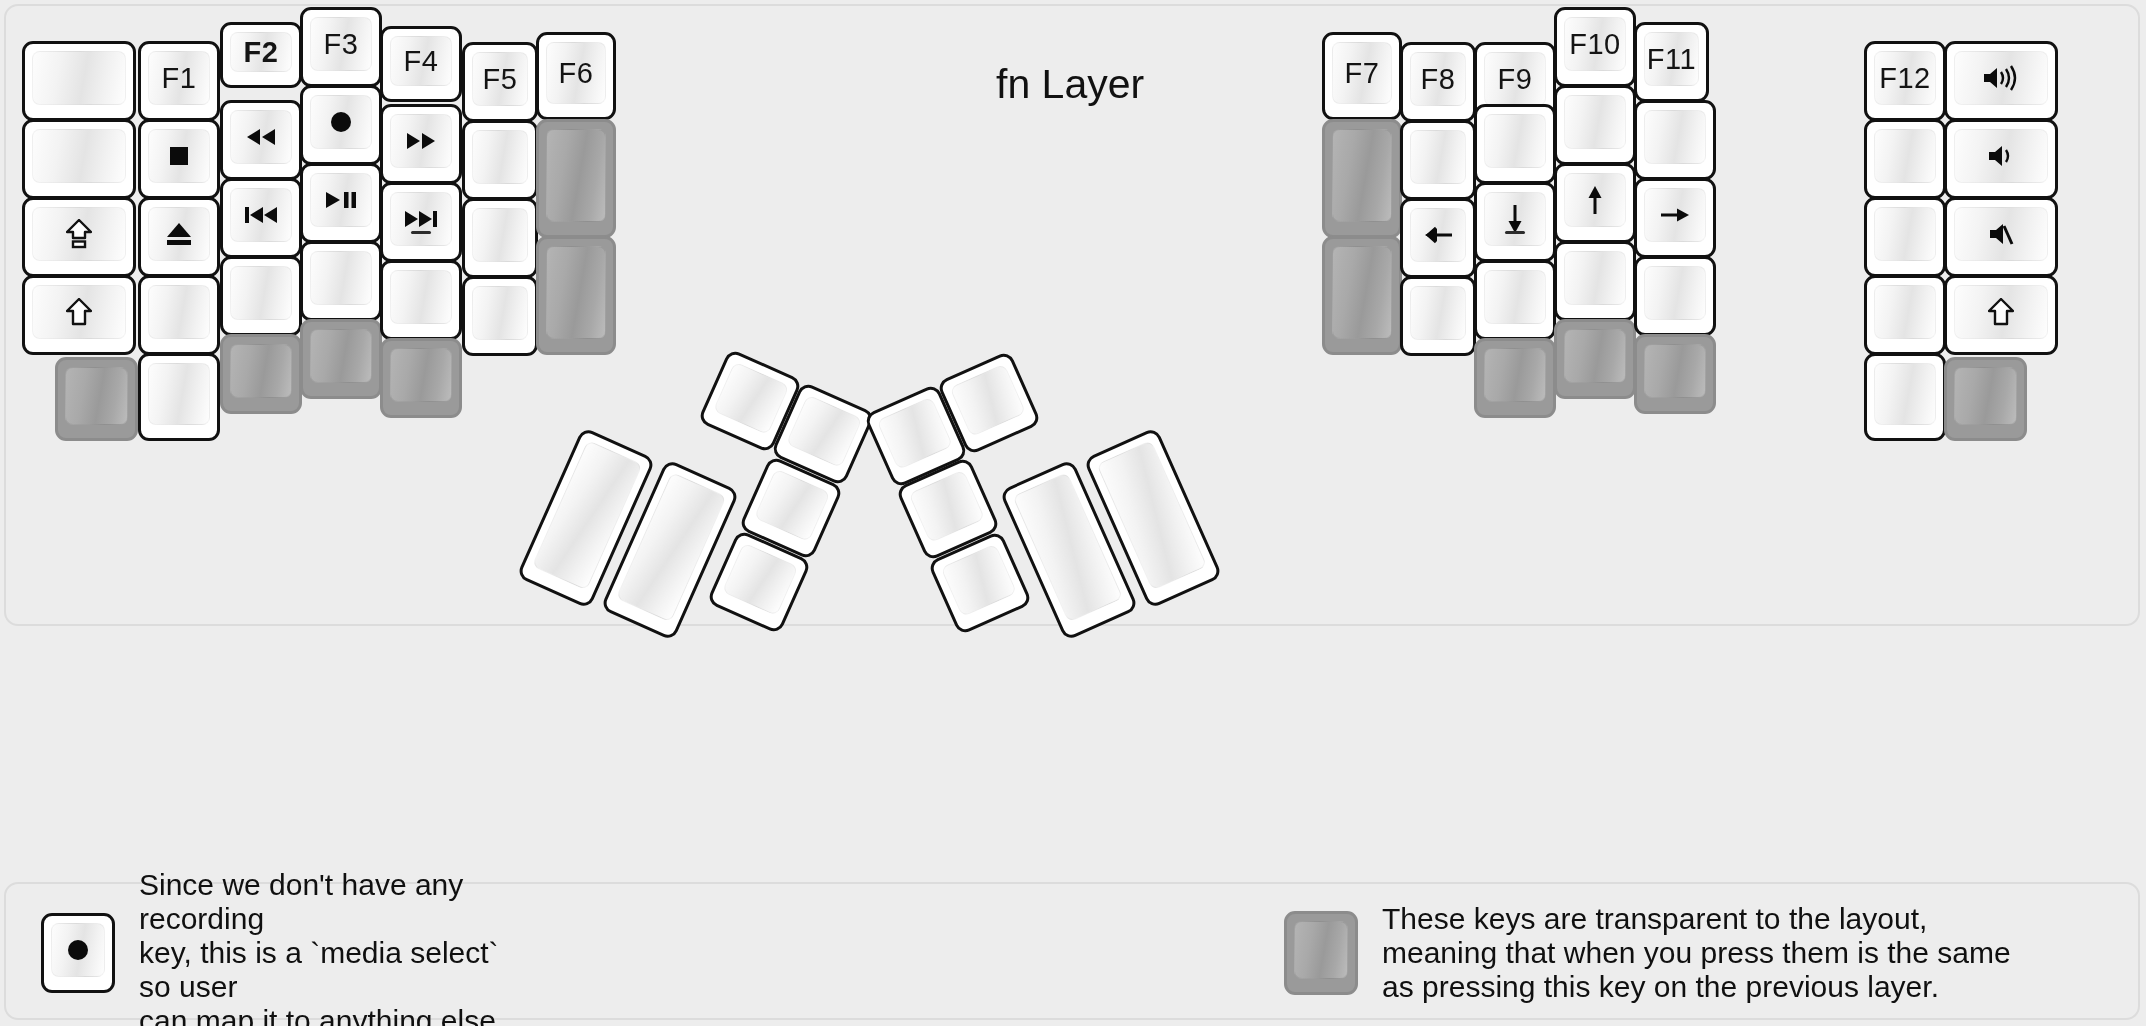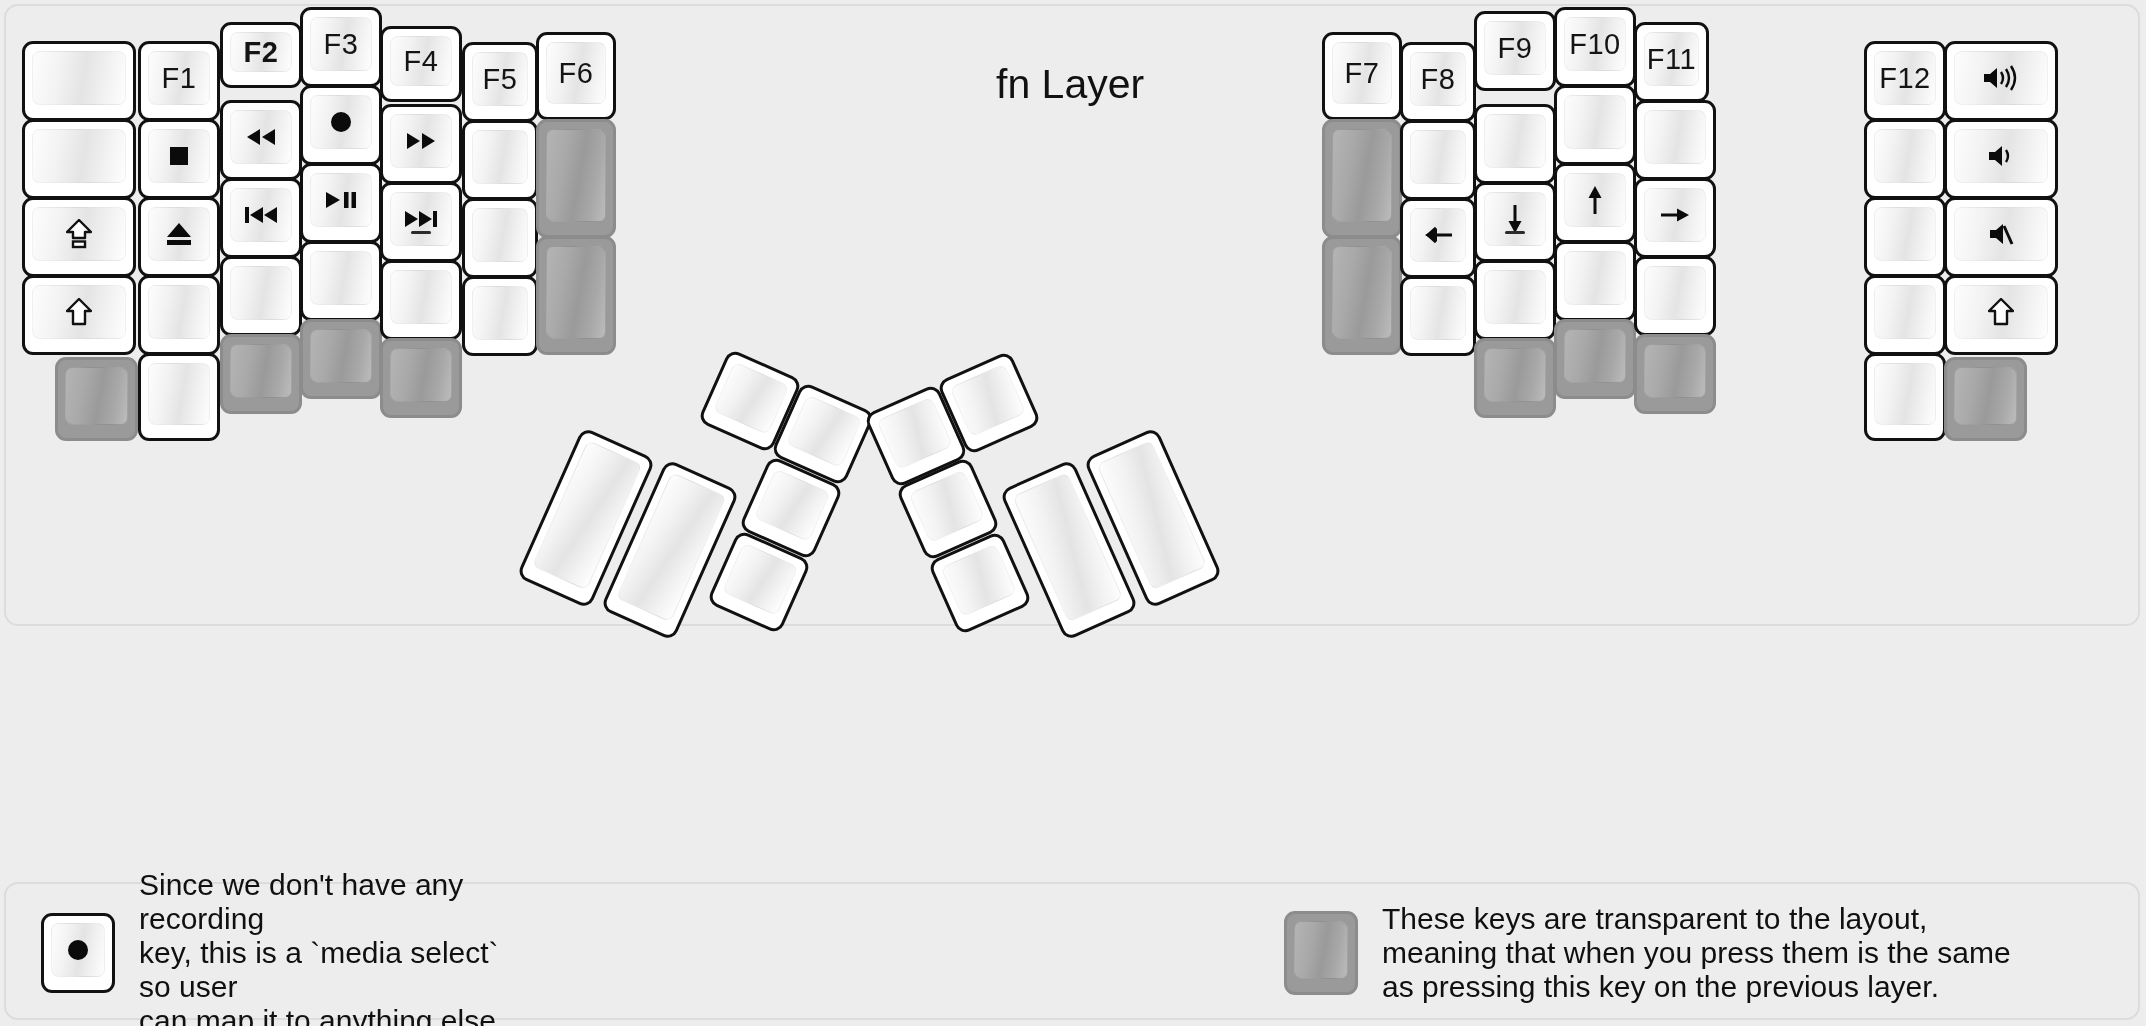--- a/index.html
+++ b/index.html
@@ -359,21 +359,21 @@
                 <path d="M30 12 L8 12 M14 5 L6 12 L14 19" stroke="#0b0b0b" stroke-width="3" fill="none" stroke-linecap="butt" stroke-linejoin="miter"></path>
                 <path d="M3 12 L15 5.5 L15 18.5 Z" fill="#0b0b0b"></path>
               </svg>
           </span>
         </div>
       </div>
       <div class="key" style="left:1394px;top:270px;width:76px;height:80px;">
         <div class="cap"></div>
       </div>
 
-      <div class="key" style="left:1468px;top:5px;width:82px;height:80px;">
+      <div class="key" style="left:1468px;top:36px;width:82px;height:80px;">
         <div class="cap">
             <span class="lbl">F9</span>
           </div>
       </div>
       <div class="key" style="left:1468px;top:98px;width:82px;height:80px;">
         <div class="cap"></div>
       </div>
       <div class="key" style="left:1468px;top:176px;width:82px;height:80px;">
         <div class="cap">
           <span class="glyph">

